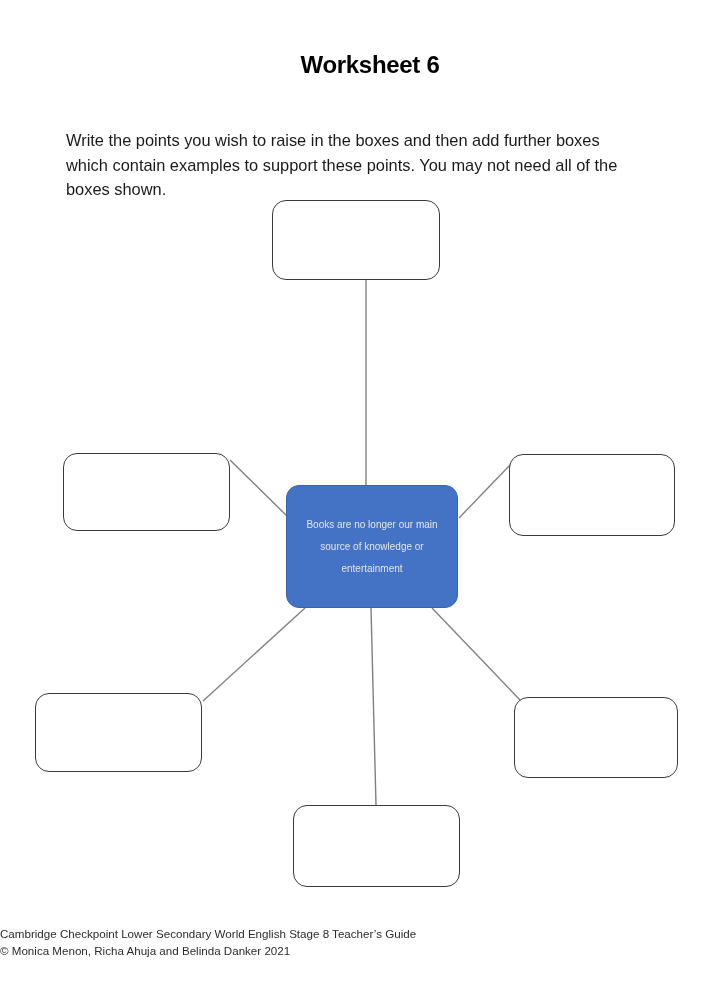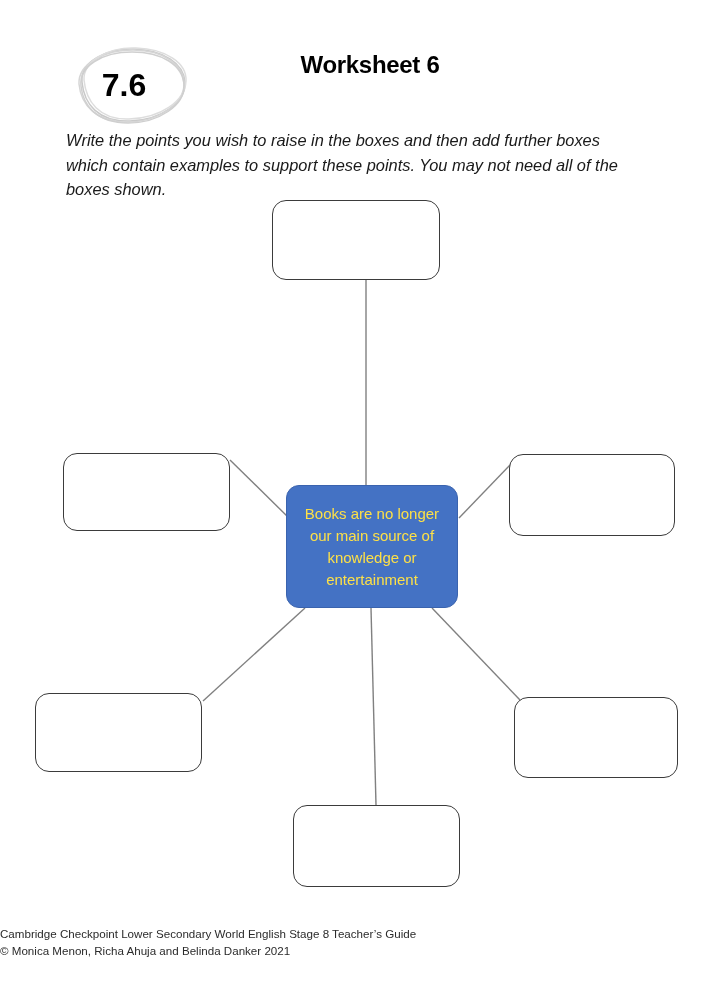--- a/index.html
+++ b/index.html
@@ -68,21 +68,20 @@
 
   
   .instructions {
     position: absolute;
     left: 66px;
     top: 128px;
     width: 578px;
     font-size: 16.4px;
     line-height: 24.5px;
     color: #1a1a1a;
-    font-style: italic;
   }
 
   
   .mindmap {
     position: absolute;
     left: 0;
     top: 185px;
     width: 707px;
     height: 720px;
   }
@@ -101,53 +100,42 @@
   .center-node {
     position: absolute;
     box-sizing: border-box;
     background: #4472C4;
     border: 1.3px solid #3a63ae;
     border-radius: 13px;
     display: flex;
     align-items: center;
     justify-content: center;
     text-align: center;
-    color: #fde047;
-    font-size: 15px;
+    color: #e5e5e5;
+    font-size: 10px;
     line-height: 22px;
     padding: 4px 8px;
   }
 
   
   .footer {
     position: absolute;
     left: 0;
     top: 925px;
     width: 707px;
     font-size: 11.6px;
     line-height: 17px;
     color: #2b2b2b;
   }
 </style>
 </head>
 <body>
 
 <div class="header">
 
-  <div class="badge">
-    <svg width="132" height="82" viewBox="0 0 132 82">
-      <g fill="none" stroke="#c9c9c9" stroke-width="1.5">
-        <path d="M 24 38 C 22 18 48 4 76 5 C 106 6 126 20 127 38 C 128 58 104 76 72 77 C 40 78 26 60 24 38 Z"></path>
-        <path d="M 21 40 C 20 20 46 6 75 6 C 107 6 126 22 126 40 C 126 60 100 78 69 78 C 38 78 23 61 21 40 Z" stroke="#d5d5d5"></path>
-        <path d="M 26 36 C 25 17 50 3 78 4 C 108 5 129 19 128 37 C 127 57 103 74 71 75 C 41 76 28 57 26 36 Z" stroke="#dddddd"></path>
-        <path d="M 23 42 C 21 22 44 8 74 8 C 104 8 125 21 126 41 C 127 61 101 79 70 79 C 39 79 25 62 23 42 Z" stroke="#cfcfcf"></path>
-      </g>
-    </svg>
-    <div class="badge-label">7.6</div>
-  </div>
 
   <div class="title-block">
     <div class="title-line">Worksheet 6</div>
   </div>
 
 </div>
 
 <div class="instructions">Write the points you wish to raise in the boxes and then add further boxes which contain examples to support these points. You may not need all of the boxes shown.</div>
 
 <div class="mindmap">

